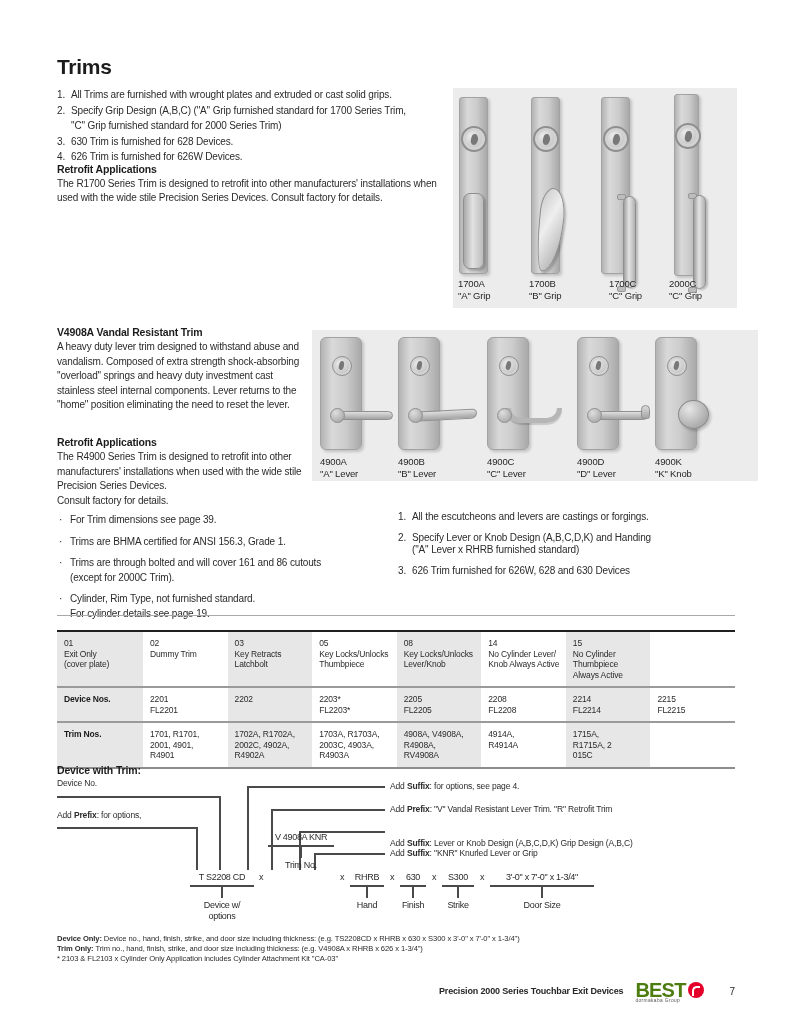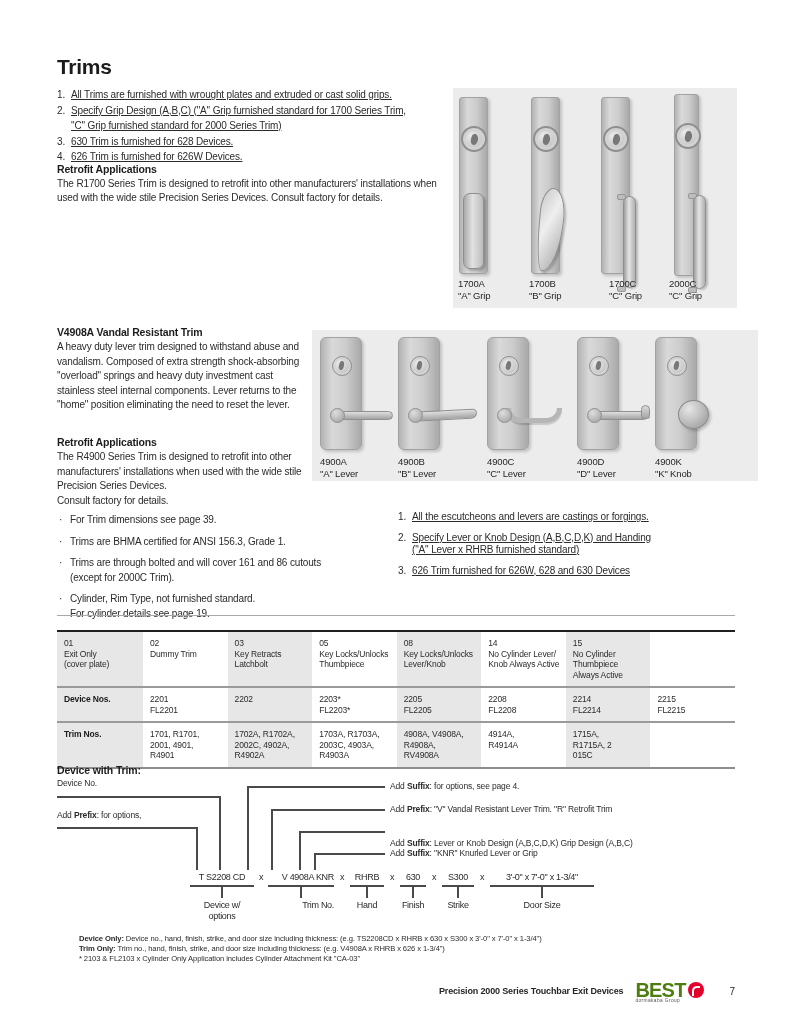--- a/index.html
+++ b/index.html
@@ -11,21 +11,21 @@
   }
   .abs { position:absolute; }
   .pre { white-space:pre-line; }
   .b { font-weight:bold; }
 
   .page-title { font-size:21px; font-weight:bold; color:#1c1c1c; letter-spacing:-0.3px; }
 
   .num-list { font-size:10px; line-height:15.5px; }
   .num-item { display:flex; }
   .num-item .marker { width:14px; flex:0 0 14px; }
-  .num-item .txt { flex:1;text-decoration:underline; }
+  .num-item .txt { flex:1; }
 
   .sec-head { font-size:10.5px; font-weight:bold; color:#1c1c1c; }
   .body-txt { font-size:10px; line-height:14px; }
 
   .bullet-list { font-size:10px; line-height:14.5px; }
   .bullet-item { display:flex; margin-bottom:7px; }
   .bullet-item .marker { width:13px; flex:0 0 13px; text-align:left; padding-left:2px; }
   .rn-item { margin-bottom:8px; }
 
   
@@ -92,21 +92,21 @@
   
   .callout { font-size:8.5px; line-height:10px; }
   .cline { position:absolute; background:#4a4a4a; }
   .seg { position:absolute; text-align:center; font-size:9px; letter-spacing:-0.3px; white-space:nowrap; }
   .seg-text { display:block; padding-bottom:3px; }
   .seg-rule { height:2px; background:#4a4a4a; }
   .seg-tick { width:2px; height:11px; background:#4a4a4a; margin:0 auto; }
   .seg-label { display:block; padding-top:2px; font-size:9px; line-height:10.5px; }
   .seg-x { position:absolute; font-size:9px; }
 
-  .footnote { font-size:7.6px; line-height:10px; letter-spacing:-0.1px;margin-left:22px; }
+  .footnote { font-size:7.6px; line-height:10px; letter-spacing:-0.1px; }
 
   .footer-series { font-size:9px; font-weight:bold; color:#262626; }
   .brand-word { font-size:20px; font-weight:bold; color:#4d7c0f; letter-spacing:-0.8px; line-height:15px; }
   .brand-dot { position:relative; width:16px; height:16px; border-radius:50%; display:inline-block; }
   .brand-dot::after { content:""; position:absolute; left:4px; top:4px; width:6px; height:8px;
     border:2px solid #fff; border-right:none; border-bottom:none; border-radius:5px 0 0 0; }
   .brand-sub { font-size:4.8px; color:#555; letter-spacing:0.4px; }
   .page-num { font-size:10px; color:#262626; }
 </style>
 </head>
@@ -358,21 +358,21 @@
   <div class="cline" style="left:314px; top:853px; width:1.5px; height:17px;"></div>
 
   <div class="seg" style="left:190px; top:872px; width:64px;">
     <span class="seg-text">T S2208 CD</span>
     <div class="seg-rule"></div>
       <div class="seg-tick"></div>
     <span class="seg-label pre">Device w/
 options</span>
   </div>
   <span class="seg-x" style="left:259px; top:872px;">x</span>
-  <div class="seg" style="left:268px; top:872px; width:66px;text-align:right;">
+  <div class="seg" style="left:268px; top:832px; width:66px;">
     <span class="seg-text">V 4908A KNR</span>
     <div class="seg-rule"></div>
       <div class="seg-tick"></div>
     <span class="seg-label pre">Trim No.</span>
   </div>
   <span class="seg-x" style="left:340px; top:872px;">x</span>
   <div class="seg" style="left:350px; top:872px; width:34px;">
     <span class="seg-text">RHRB</span>
     <div class="seg-rule"></div>
       <div class="seg-tick"></div>

